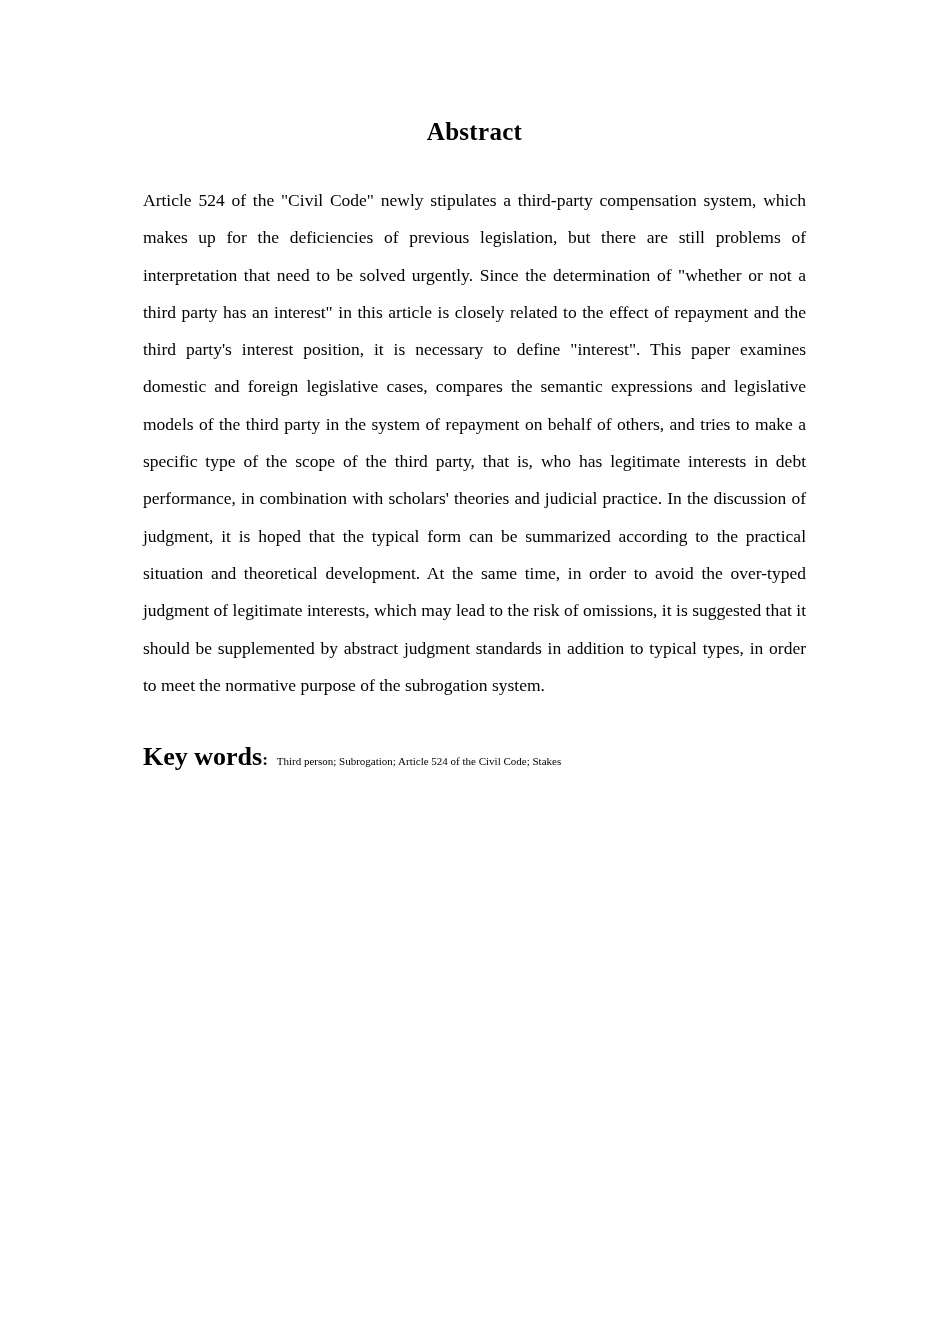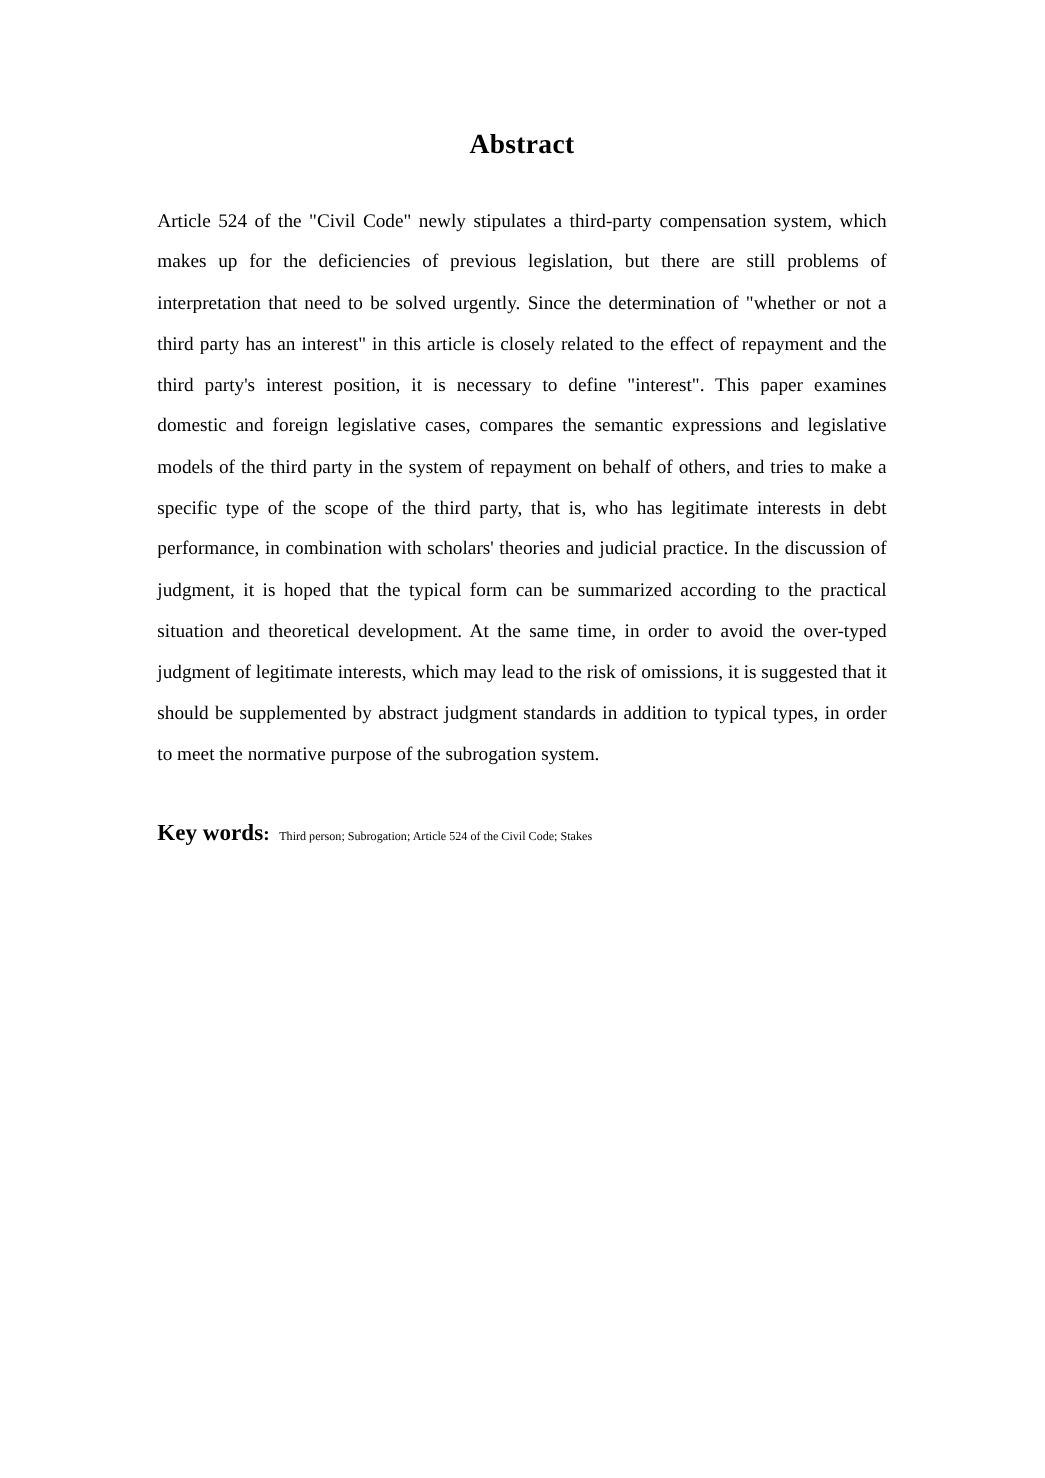--- a/index.html
+++ b/index.html
@@ -46,21 +46,21 @@
     text-justify: inter-word;
     font-family: "Liberation Serif", serif;
   }
   .keywords-block {
     margin-top: 38px;
     font-size: 17.5px;
     line-height: 30px;
     font-family: "Liberation Serif", serif;
   }
   .keywords-label {
-    font-size: 21px;
+    font-size: 26px;
     font-weight: bold;
   }
   .keywords-colon {
     font-size: 17.5px;
     font-weight: bold;
   }
   .keywords-value {
     font-size: 11px;
   }
 </style>

